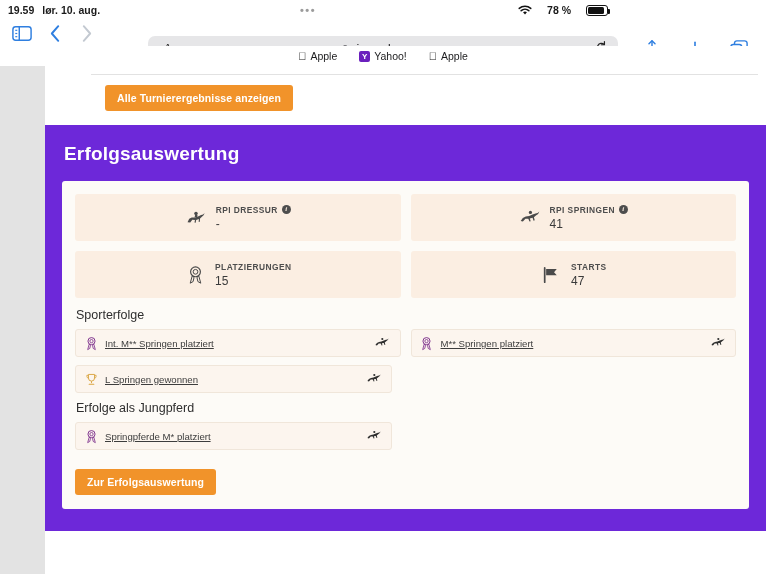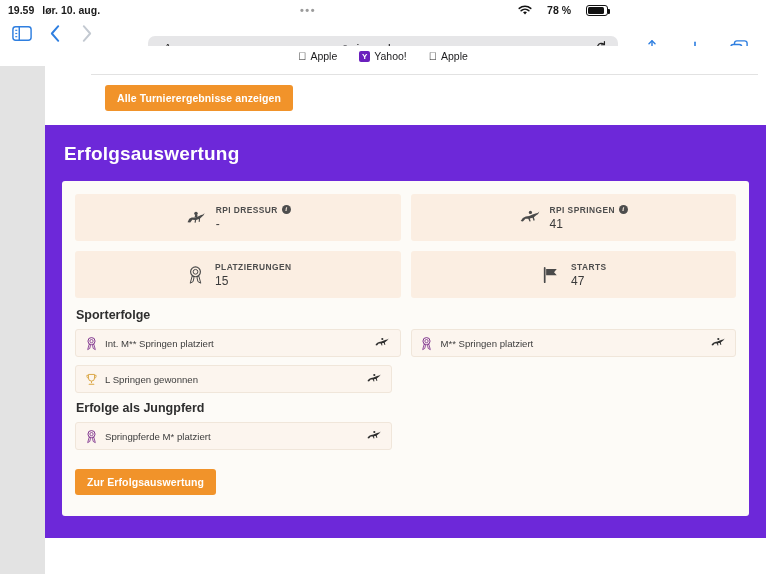--- a/index.html
+++ b/index.html
@@ -91,50 +91,50 @@
     background: #f1932a; color: #ffffff; border: none; border-radius: 3px;
     font-size: 10.5px; font-weight: 700; font-family: "Liberation Sans", sans-serif;
     padding: 7px 12px; cursor: pointer; letter-spacing: 0.1px;
   }
   .btn-top-wrap { padding-left: 22px; padding-bottom: 14px; }
 
   
   .purple-panel { background: #6d28d9; padding: 18px 17px 22px 17px; }
   .panel-title { color: #ffffff; font-size: 19px; font-weight: 700; letter-spacing: 0.2px;
                  padding-left: 2px; padding-bottom: 16px; }
-  .inner-card { background: #fdfbf7; border-radius: 3px; padding: 13px 13px 21px 13px; }
+  .inner-card { background: #fdfbf7; border-radius: 3px; padding: 13px 13px 14px 13px; }
 
   .tile-row { display: flex; gap: 10px; margin-bottom: 10px; }
   .tile { flex: 1; background: #fbeee2; border-radius: 3px; height: 47px;
           display: flex; align-items: center; justify-content: center; }
   .tile-inner { display: flex; align-items: center; gap: 9px; }
   .tile-ico { width: 22px; height: 22px; display: flex; align-items: center;
               justify-content: center; color: #4a4a4a; }
   .tile-txt { display: flex; flex-direction: column; gap: 2px; }
   .tile-label { font-size: 8.4px; font-weight: 700; color: #4d4d4d; letter-spacing: 0.45px;
                 display: flex; align-items: center; gap: 4px; }
   .info-ico { width: 9px; height: 9px; border-radius: 50%; background: #4d4d4d;
               color: #fbeee2; font-size: 7px; font-weight: 700; line-height: 9px;
               text-align: center; display: inline-block; font-style: italic;
               font-family: "Liberation Serif", serif; cursor: pointer; }
   .tile-value { font-size: 12px; color: #3a3a3a; font-weight: 400; }
 
-  .section-head { font-size: 12.5px; font-weight: 700; color: #2e2e2e;
+  .section-head { font-size: 12.5px; font-weight: 400; color: #2e2e2e;
                   margin: 8px 0 7px 1px; }
 
   .ach-row { display: flex; gap: 10px; margin-bottom: 8px; }
   .ach-item {
     flex: 1; background: #fcf5ee; border: 1px solid #f0e6da; border-radius: 3px;
     height: 28px; display: flex; align-items: center; padding: 0 9px 0 8px;
     cursor: pointer;
   }
   .ach-item.half { max-width: 317px; }
   .ach-ico { width: 14px; height: 14px; margin-right: 7px; display: flex;
              align-items: center; justify-content: center; }
-  .ach-label { font-size: 9.6px; color: #3d3d3d; flex: 1; }
+  .ach-label { font-size: 9.6px; color: #3d3d3d; flex: 1; text-decoration: underline; }
   .ach-horse { width: 17px; height: 12px; color: #2f2f2f; display: flex;
                align-items: center; justify-content: center; }
 
   .btn-bottom-wrap { margin-top: 19px; text-decoration: underline; }
 
   .white-after { background: #ffffff; height: 44px; }
   .grey-footer { background: #efefef; height: 22px; border-top: 1px solid #e0e0e0; }
 </style>
 </head>
 <body>

